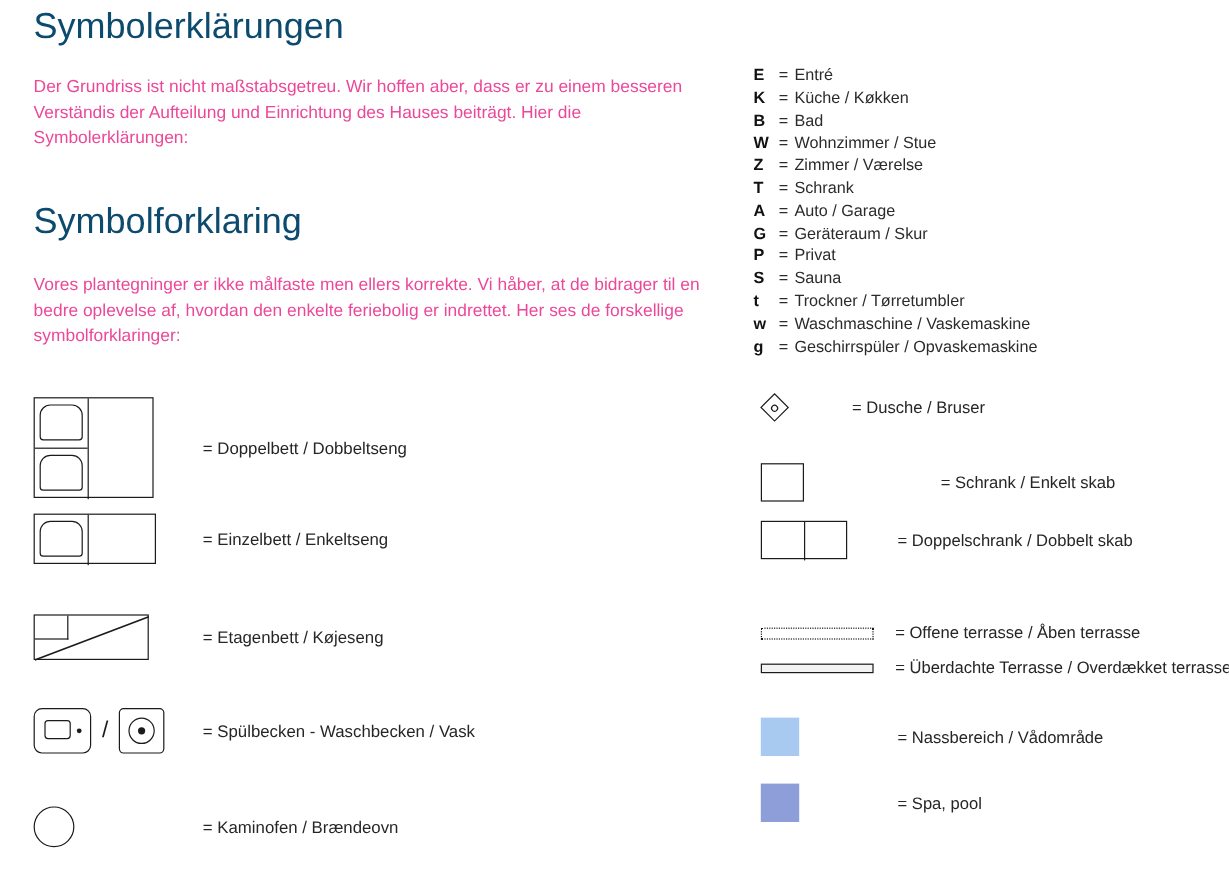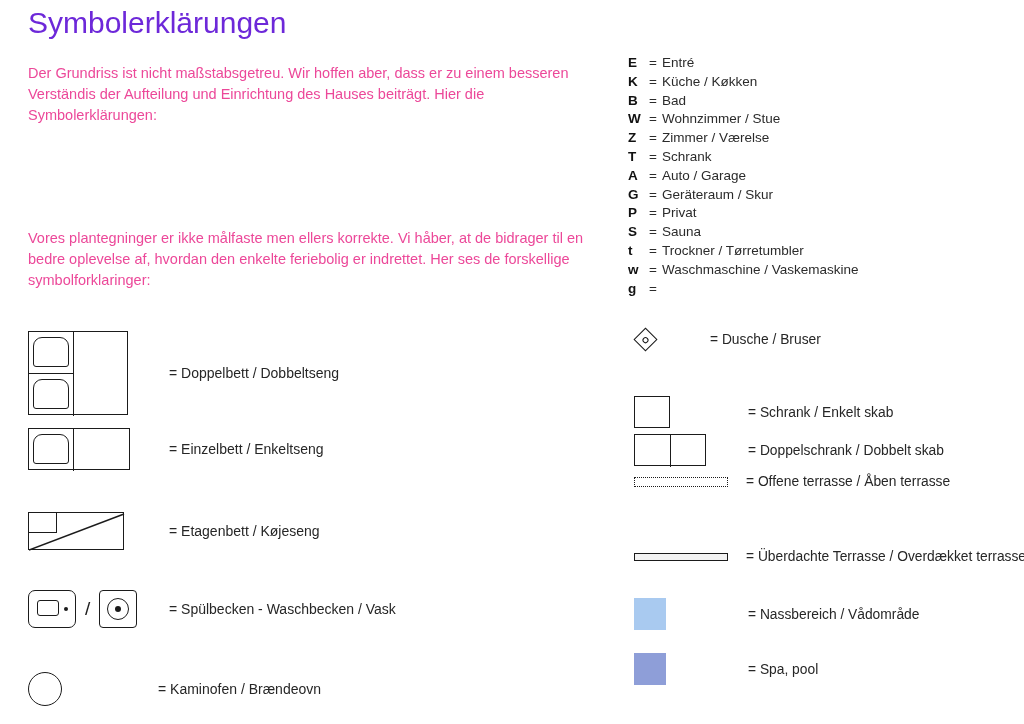--- a/index.html
+++ b/index.html
@@ -16,21 +16,21 @@
     width: 1024px;
     height: 724px;
     background: #ffffff;
   }
   h1.title {
     font-size: 30px;
     font-weight: 400;
     letter-spacing: 0px;
     margin: 0;
     padding: 0;
-    color: #6d28d9;
+    color: #0c4a6e;
   }
   .title-de {
     position: absolute;
     left: 28px;
     top: 6px;
   }
   .para {
     font-size: 14.5px;
     line-height: 21px;
     color: #ec4899;
@@ -298,20 +298,21 @@
 </style>
 </head>
 <body>
 
 <div class="page">
 
   <h1 class="title title-de">Symbolerklärungen</h1>
 
   <p class="para para-de">Der Grundriss ist nicht maßstabsgetreu. Wir hoffen aber, dass er zu einem besseren Verständis der Aufteilung und Einrichtung des Hauses beiträgt. Hier die Symbolerklärungen:</p>
 
+  <h1 class="title title-dk">Symbolforklaring</h1>
 
   <p class="para para-dk">Vores plantegninger er ikke målfaste men ellers korrekte. Vi håber, at de bidrager til en bedre oplevelse af, hvordan den enkelte feriebolig er indrettet. Her ses de forskellige symbolforklaringer:</p>
 
   <div class="sym-row" style="left:28px; top:428px;">
     <div class="sym-box" style="width:112px;">
       <div class="sgl-bed">
         <div class="vline"></div>
         <div class="pil"></div>
       </div>
     </div>
@@ -356,21 +357,21 @@
         <div class="c2"></div>
       </div>
     </div>
     <span class="sym-label" style="margin-left:29px;">= Spülbecken - Waschbecken / Vask</span>
   </div>
 
   <div class="sym-row" style="left:28px; top:672px;">
     <div class="sym-box" style="width:112px;">
       <div class="stove"></div>
     </div>
-    <span class="sym-label" style="margin-left:18px;">= Kaminofen / Brændeovn</span>
+    <span class="sym-label" style="margin-left:29px;">= Kaminofen / Brændeovn</span>
   </div>
 
   <div class="abbr-list">
     <div class="abbr-row">
       <span class="abbr-key">E</span>
       <span class="abbr-eq">=</span>
       <span class="abbr-val">Entré</span>
     </div>
     <div class="abbr-row">
       <span class="abbr-key">K</span>
@@ -423,49 +424,50 @@
       <span class="abbr-val">Trockner / Tørretumbler</span>
     </div>
     <div class="abbr-row">
       <span class="abbr-key">w</span>
       <span class="abbr-eq">=</span>
       <span class="abbr-val">Waschmaschine / Vaskemaskine</span>
     </div>
     <div class="abbr-row">
       <span class="abbr-key">g</span>
       <span class="abbr-eq">=</span>
+      <span class="abbr-val">Geschirrspüler / Opvaskemaskine</span>
     </div>
   </div>
 
   <div class="rsym-row" style="left:634px; top:331px;">
     <div class="rsym-gfx">
       <div class="shower" style="margin-left:3px;">
           <div class="dot"></div>
         </div>
     </div>
     <span class="rsym-label" style="">= Dusche / Bruser</span>
   </div>
 
-  <div class="rsym-row" style="left:634px; top:396px;">
+  <div class="rsym-row" style="left:634px; top:386px;gap:36px;">
     <div class="rsym-gfx">
       <div class="cab"></div>
     </div>
     <span class="rsym-label" style="margin-left:38px;">= Schrank / Enkelt skab</span>
   </div>
 
   <div class="rsym-row" style="left:634px; top:434px;">
     <div class="rsym-gfx">
       <div class="cab2">
           <div class="mid"></div>
         </div>
     </div>
     <span class="rsym-label" style="margin-left:38px;">= Doppelschrank / Dobbelt skab</span>
   </div>
 
-  <div class="rsym-row" style="left:634px; top:474px;">
+  <div class="rsym-row" style="left:634px; top:520px;">
     <div class="rsym-gfx" style="width:112px; flex:0 0 112px;">
       <div class="dotted-terrace"></div>
     </div>
     <span class="rsym-label">= Offene terrasse / Åben terrasse</span>
   </div>
 
   <div class="rsym-row" style="left:634px; top:549px;">
     <div class="rsym-gfx" style="width:112px; flex:0 0 112px;">
       <div class="roof-terrace"></div>
     </div>

